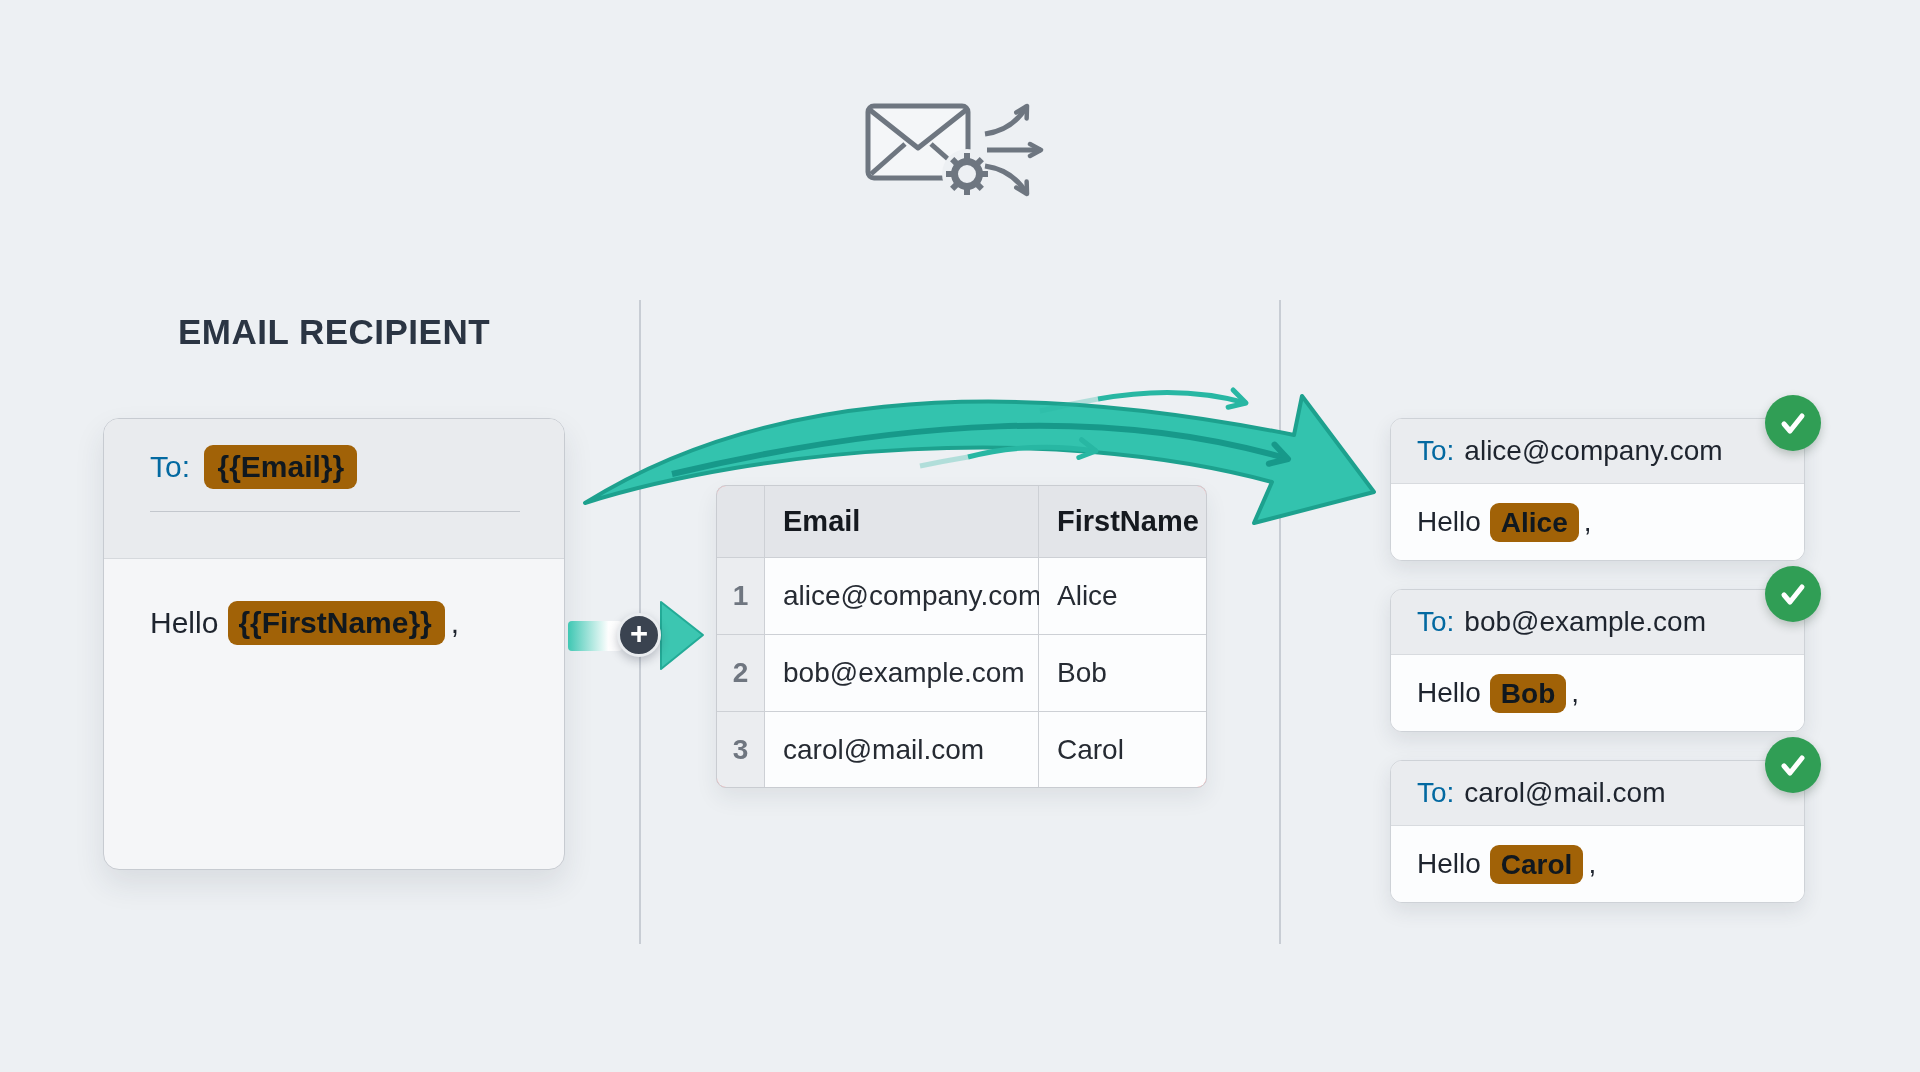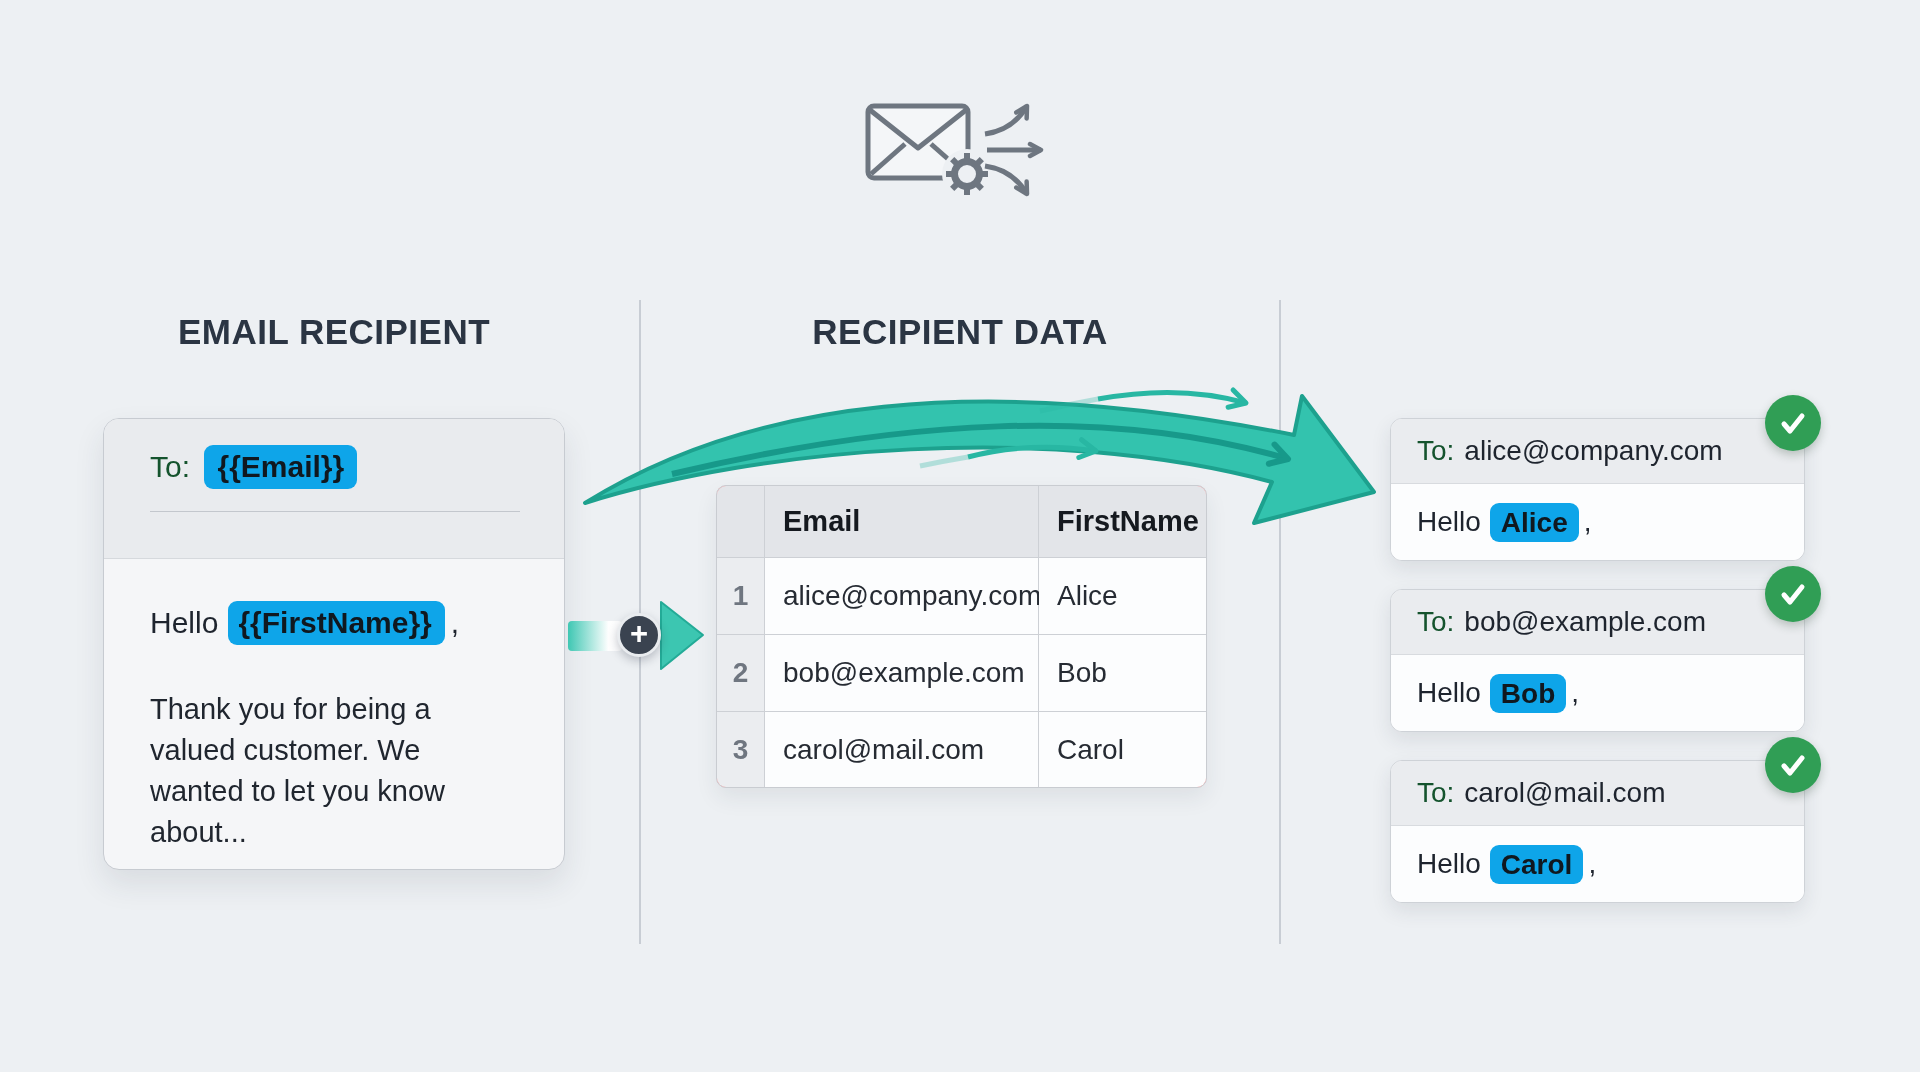--- a/index.html
+++ b/index.html
@@ -18,23 +18,23 @@
   .vd-left{left:639px;} .vd-right{left:1279px;}
 
   
   .top-icon{position:absolute;left:855px;top:90px;}
 
   
   .template-card{position:absolute;left:103px;top:418px;width:460px;height:450px;
     border:1.5px solid #c7cbd1;border-radius:16px;background:#f5f6f8;overflow:hidden;
     box-shadow:0 14px 30px rgba(40,50,70,.10);}
   .template-card .card-head{background:#e9ebee;border-bottom:1px solid #d6d9dd;padding:26px 44px 22px 46px;}
-  .lbl{color:#14532d;font-size:30px;}
+  .lbl{color:#0369a1;font-size:30px;}
   .dark{color:#1e242e;font-size:30px;}
-  .chip{display:inline-block;background:#0ea5e9;color:#10181f;font-weight:bold;
+  .chip{display:inline-block;background:#a16207;color:#10181f;font-weight:bold;
         border-radius:9px;padding:3px 13px;font-size:30px;line-height:1.25;}
   .head-sep{height:1.5px;background:#c3c7cd;margin:22px 0 24px 0;width:370px;}
   .template-card .card-body{padding:42px 44px 0 46px;}
   .greeting{font-size:30px;color:#1e242e;}
   .greeting .chip{margin:0 6px 0 10px;padding-left:10px;}
   .para{margin:44px 0 0 0;font-size:29px;line-height:1.42;color:#20262f;width:340px;}
 
   
   .fade-band{position:absolute;left:568px;top:621px;width:54px;height:30px;border-radius:4px;
     background:linear-gradient(90deg,#3fc7b3 0%,rgba(255,255,255,.95) 75%,rgba(255,255,255,.85) 100%);}
@@ -103,38 +103,36 @@
         <line x1="101.4" y1="94.6" x2="97.2" y2="98.8"></line>
           <line x1="122.6" y1="73.4" x2="126.8" y2="69.2"></line>
       </g>
     </g>
     <path d="M130,44 Q158,40 172,16" fill="none" stroke="#6e7680" stroke-width="5" marker-end="url(#mGray)"></path>
     <path d="M132,60 L186,60" fill="none" stroke="#6e7680" stroke-width="5" marker-end="url(#mGray)"></path>
     <path d="M130,76 Q158,80 172,104" fill="none" stroke="#6e7680" stroke-width="5" marker-end="url(#mGray)"></path>
   </svg>
 
   <div class="heading h-template">EMAIL RECIPIENT</div>
-  <div class="heading h-recipients">RECIPIENT DATA</div>
 
   <div class="vdivider vd-left"></div>
   <div class="vdivider vd-right"></div>
 
   <div class="template-card">
     <div class="card-head">
       <div>
         <span class="lbl">To:</span>
         <span class="chip" style="margin-left:10px;">{{Email}}</span>
       </div>
       <div class="head-sep"></div>
     </div>
     <div class="card-body">
       <div class="greeting">
         <span>Hello</span><span class="chip">{{FirstName}}</span><span>,</span>
       </div>
-      <p class="para">Thank you for being a valued customer. We wanted to let you know about...</p>
     </div>
   </div>
 
   <div class="fade-band"></div>
   <svg class="tri-arrow" width="46" height="72" viewBox="0 0 46 72">
     <polygon points="1,2 43,35 1,69" fill="#3cc6b1" stroke="#23ab97" stroke-width="2" stroke-linejoin="round"></polygon>
   </svg>
   <div class="plus-badge">+</div>
 
   <div class="rtable">

